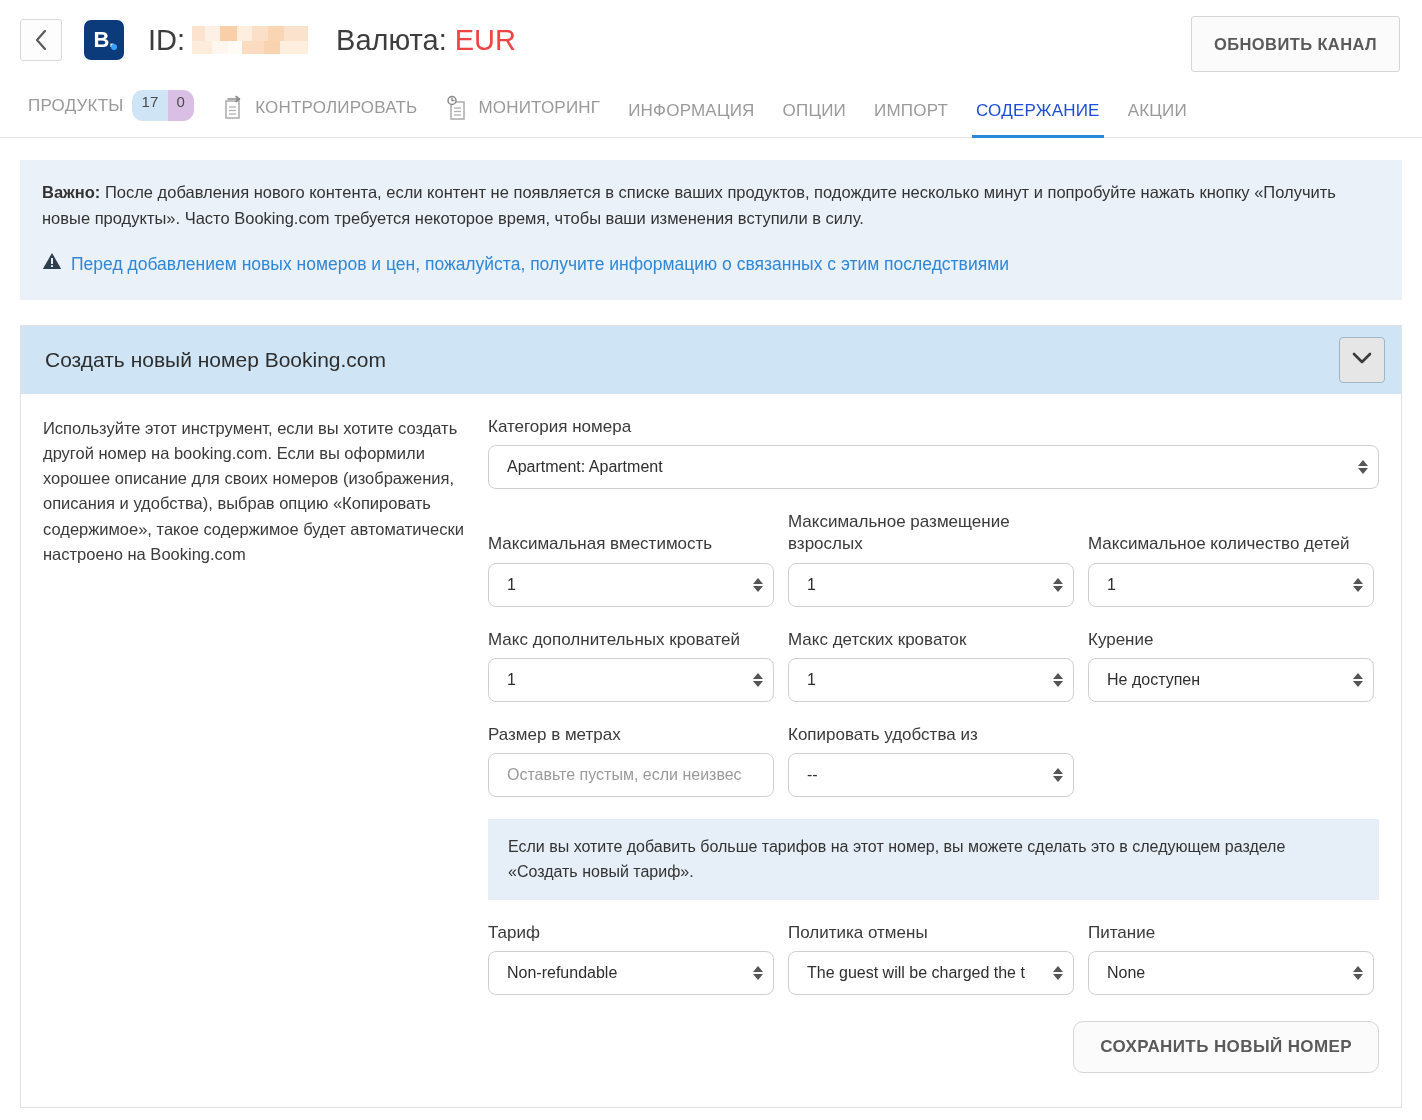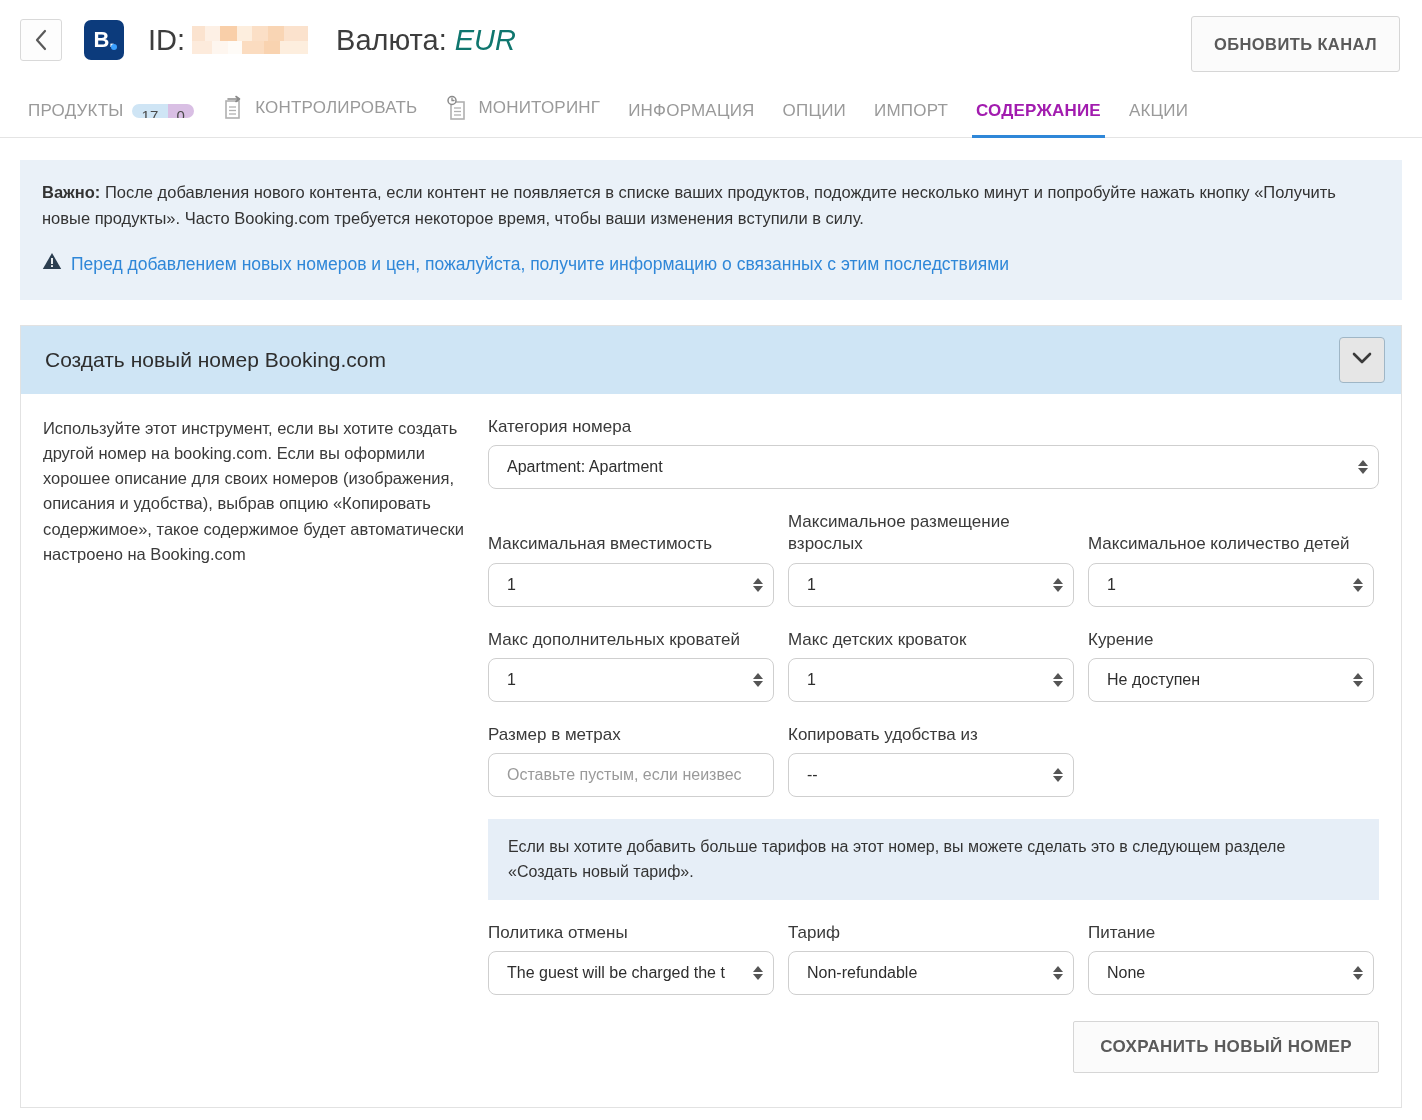--- a/index.html
+++ b/index.html
@@ -77,21 +77,21 @@
       linear-gradient(90deg,
         #fdebdc 0 20px, #fef6ef 20px 36px, #fefbf7 36px 50px,
         #fbdcc0 50px 72px, #f9d3b0 72px 88px, #fdeede 88px 116px);
   }
   .currency-label {
     font-size: 29px;
     color: #3d3d3d;
     margin-left: 28px;
     white-space: nowrap;
   }
-  .currency-value { color: #0f766e; font-style: italic; }
+  .currency-value { color: #ef4444; }
   .update-channel-btn {
     position: absolute;
     right: 22px; top: 16px;
     height: 56px;
     padding: 0 22px;
     border: 1px solid #d6d6d6;
     background: #fbfbfb;
     border-radius: 3px;
     color: #5a5a5a;
     font-size: 16.5px;
@@ -115,36 +115,36 @@
     padding: 0 14px 16px 14px;
     font-size: 17px;
     color: #9a9a9a;
     letter-spacing: 0.2px;
     cursor: pointer;
     white-space: nowrap;
     position: relative;
     height: 100%;
     align-items: flex-end;
   }
-  .tab.active { color: #a21caf; font-weight: bold; }
+  .tab.active { color: #1d4ed8; font-weight: normal; }
   .tab.active::after {
     content: "";
     position: absolute;
     left: 10px; right: 10px; bottom: -1px;
     height: 3px;
     background: #2f87d8;
   }
   .tab-inner { display: flex; align-items: center; gap: 9px; margin-top: 40px; }
   .count-badge {
     display: inline-flex;
     border-radius: 11px;
     overflow: hidden;
     font-size: 15px;
     color: #4a4a4a;
-    height: 14px;
+    height: 31px;
     line-height: 23px;
   }
   .count-badge .c1 { background: #cfe5f5; padding: 0 9px; }
   .count-badge .c2 { background: #d9bfe4; padding: 0 9px; }
   .tab-icon { display: inline-flex; align-items: center; }
 
   
   .notice {
     margin: 22px 20px 0 20px;
     background: #eaf1f8;
@@ -249,21 +249,21 @@
     line-height: 1.55;
     color: #333333;
   }
 
   .save-row { display: flex; justify-content: flex-end; }
   .save-btn {
     height: 52px;
     padding: 4px 26px;
     border: 1px solid #d6d6d6;
     background: #fbfbfb;
-    border-radius: 2px;
+    border-radius: 10px;
     color: #5a5a5a;
     font-size: 17px;
     font-weight: bold;
     letter-spacing: 0.4px;
     cursor: pointer;
     white-space: nowrap;
   }
 </style>
 </head>
 <body>
@@ -482,33 +482,33 @@
               </span>
           </div>
         </div>
         <div class="col w1"></div>
       </div>
 
       <div class="inline-note" style="margin-top:22px;">Если вы хотите добавить больше тарифов на этот номер, вы можете сделать это в следующем разделе «Создать новый тариф».</div>
 
       <div class="row" style="margin-top:22px; align-items:flex-end;">
         <div class="col w1">
+          <div class="field-label">Тариф</div>
+          <div class="ctl">
+            <span class="val">Non-refundable</span>
+            <span class="arrows">
+                <i class="up"></i>
+                <i class="down"></i>
+              </span>
+          </div>
+        </div>
+        <div class="col w1">
           <div class="field-label">Политика отмены</div>
           <div class="ctl">
             <span class="val">The guest will be charged the t</span>
-            <span class="arrows">
-                <i class="up"></i>
-                <i class="down"></i>
-              </span>
-          </div>
-        </div>
-        <div class="col w1">
-          <div class="field-label">Тариф</div>
-          <div class="ctl">
-            <span class="val">Non-refundable</span>
             <span class="arrows">
                 <i class="up"></i>
                 <i class="down"></i>
               </span>
           </div>
         </div>
         <div class="col w1">
           <div class="field-label">Питание</div>
           <div class="ctl">
             <span class="val">None</span>

